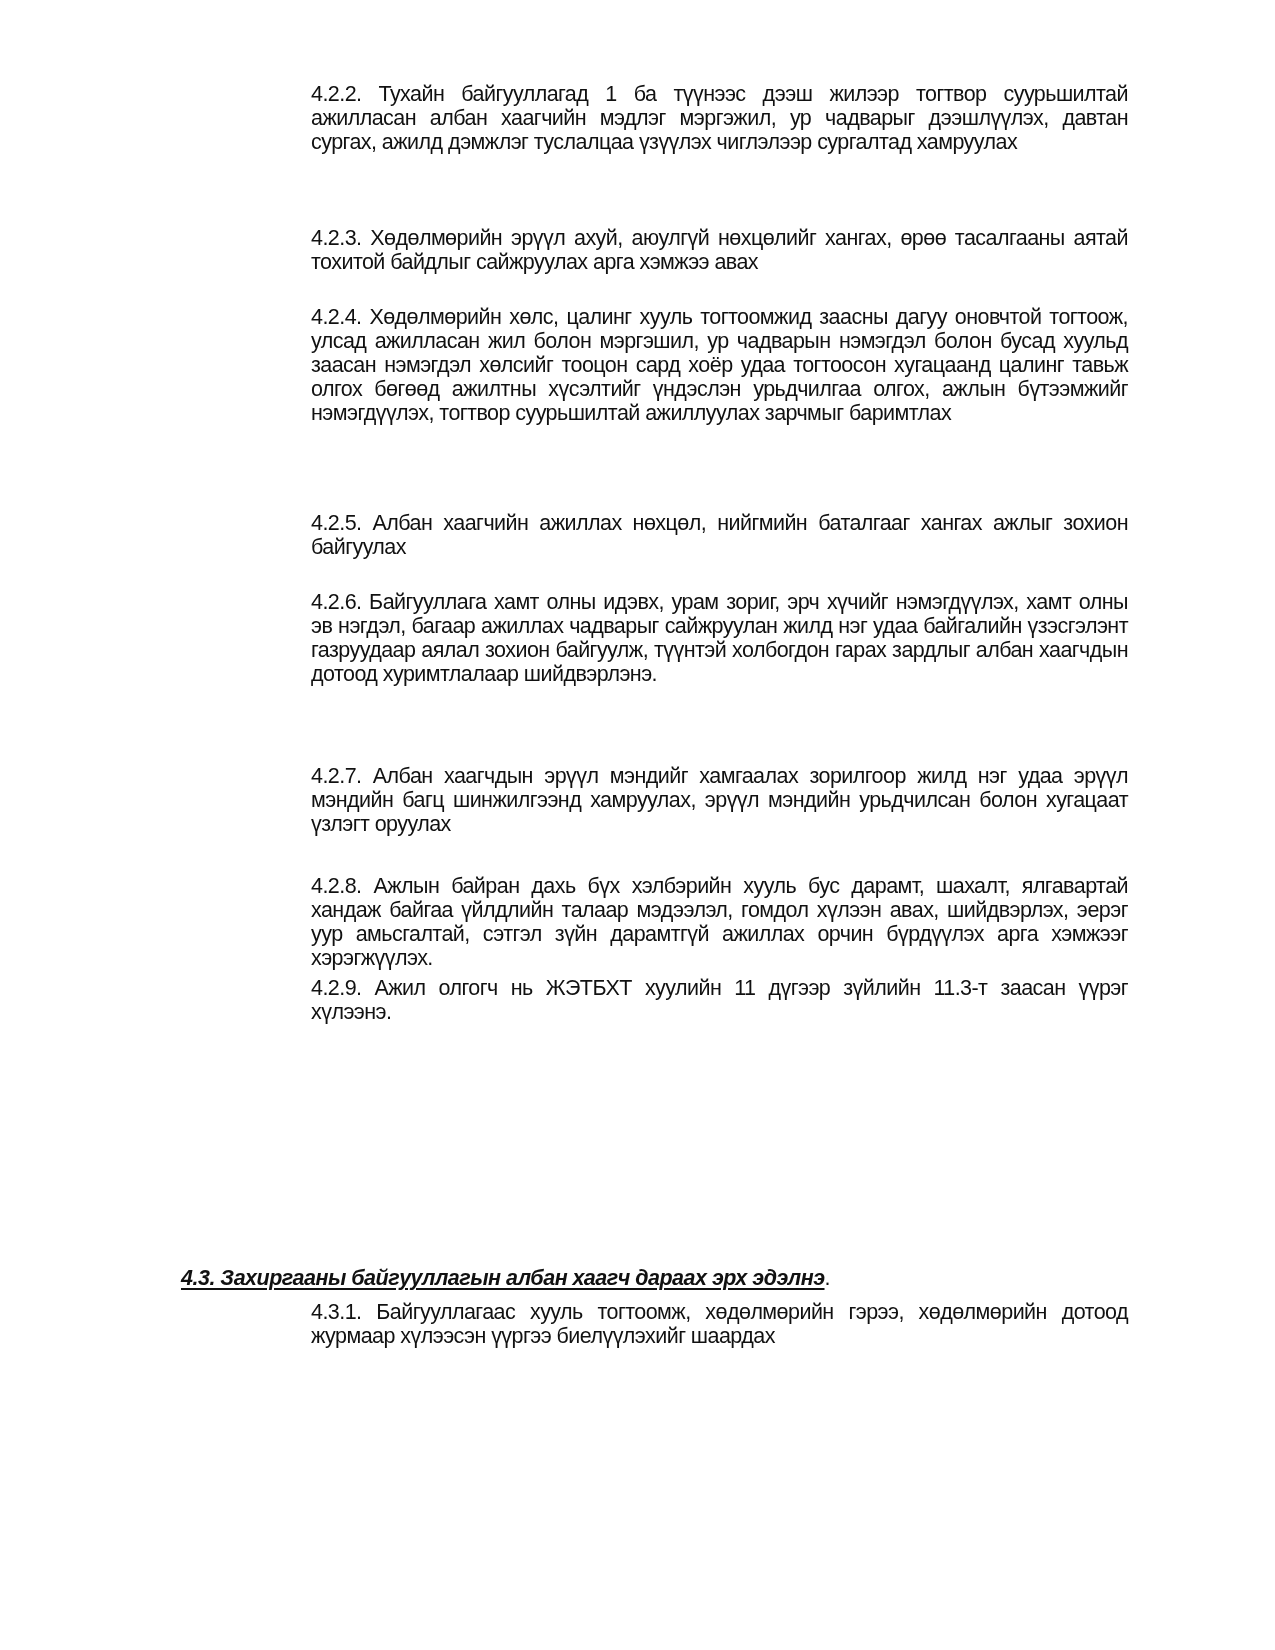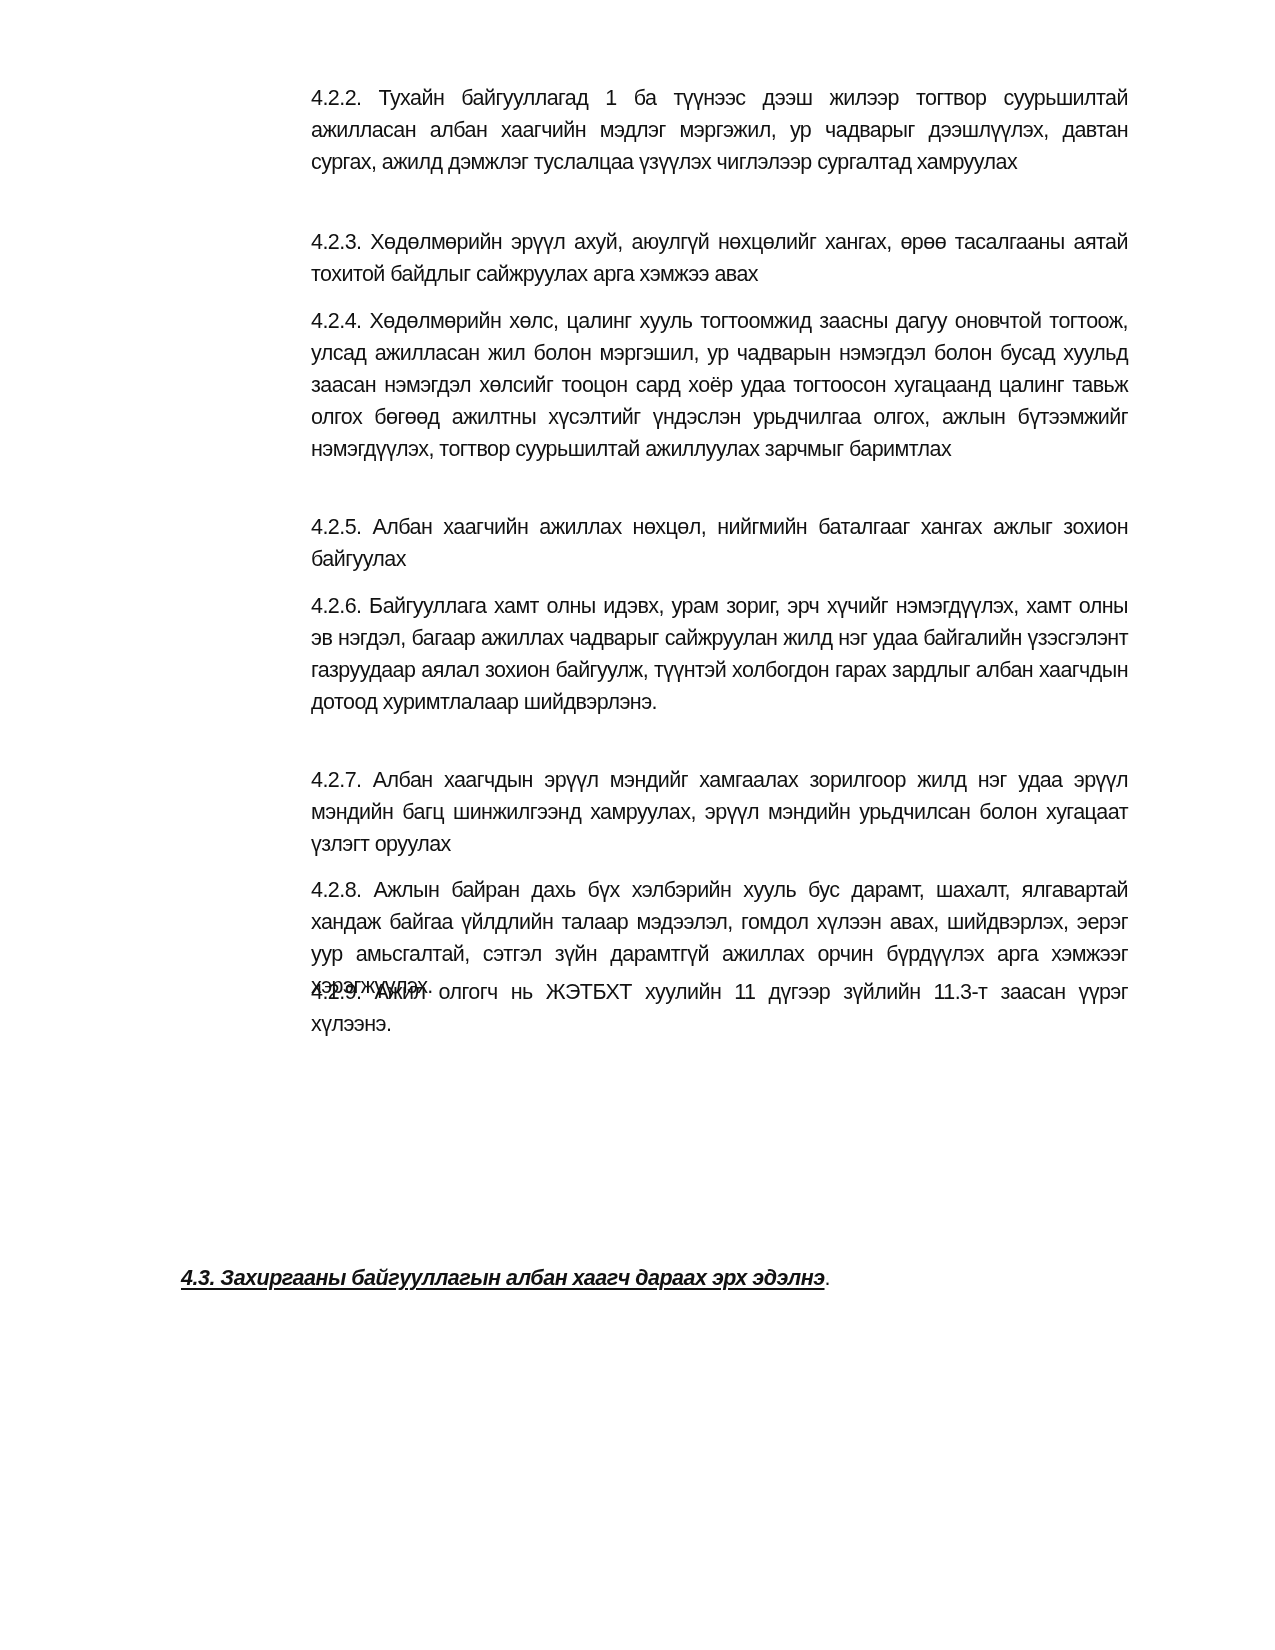--- a/index.html
+++ b/index.html
@@ -4,21 +4,21 @@
   <style>
     html, body { margin: 0; padding: 0; background: #ffffff; }
     body { width: 1275px; height: 1650px; position: relative; overflow: hidden; }
     .page { position: absolute; left: 0; top: 0; width: 1275px; height: 1650px; background: #fff; }
     .para {
       position: absolute;
       left: 311px;
       width: 817px;
       font-family: "Liberation Sans", sans-serif;
       font-size: 21.5px;
-      line-height: 32px;
+      line-height: 24px;
       color: #111;
       text-align: justify;
       letter-spacing: -0.55px;
       word-spacing: 0px;
       margin: 0;
     }
     .heading {
       position: absolute;
       left: 169px;
       top: 1250px;
@@ -40,13 +40,14 @@
   <p class="para" style="top:226px">4.2.3.   Хөдөлмөрийн эрүүл ахуй, аюулгүй нөхцөлийг хангах, өрөө тасалгааны аятай тохитой байдлыг сайжруулах арга хэмжээ авах</p>
   <p class="para" style="top:305px">4.2.4. Хөдөлмөрийн хөлс, цалинг хууль тогтоомжид заасны дагуу оновчтой тогтоож, улсад ажилласан жил болон мэргэшил, ур чадварын нэмэгдэл болон бусад хуульд заасан нэмэгдэл хөлсийг тооцон сард хоёр удаа тогтоосон хугацаанд цалинг тавьж олгох бөгөөд  ажилтны хүсэлтийг үндэслэн урьдчилгаа олгох,  ажлын бүтээмжийг нэмэгдүүлэх, тогтвор суурьшилтай ажиллуулах зарчмыг баримтлах</p>
   <p class="para" style="top:511px">4.2.5.  Албан хаагчийн ажиллах нөхцөл, нийгмийн баталгааг хангах ажлыг зохион байгуулах</p>
   <p class="para" style="top:590px">4.2.6.  Байгууллага хамт олны идэвх, урам зориг, эрч хүчийг нэмэгдүүлэх, хамт олны эв нэгдэл, багаар ажиллах чадварыг сайжруулан жилд нэг удаа байгалийн үзэсгэлэнт газруудаар аялал зохион байгуулж, түүнтэй холбогдон гарах зардлыг албан хаагчдын дотоод хуримтлалаар шийдвэрлэнэ.</p>
   <p class="para" style="top:764px">4.2.7.  Албан хаагчдын эрүүл мэндийг хамгаалах зорилгоор жилд нэг удаа эрүүл мэндийн багц шинжилгээнд хамруулах, эрүүл мэндийн урьдчилсан болон хугацаат үзлэгт оруулах</p>
   <p class="para" style="top:874px">4.2.8. Ажлын байран дахь бүх хэлбэрийн хууль бус дарамт, шахалт, ялгавартай хандаж байгаа үйлдлийн талаар мэдээлэл, гомдол хүлээн авах, шийдвэрлэх, эерэг уур амьсгалтай, сэтгэл зүйн дарамтгүй ажиллах орчин бүрдүүлэх арга хэмжээг хэрэгжүүлэх.</p>
   <p class="para" style="top:976px">4.2.9. Ажил олгогч нь ЖЭТБХТ хуулийн 11 дүгээр зүйлийн 11.3-т заасан үүрэг хүлээнэ.</p>
 
   <p class="heading"><span class="hd">4.3.  Захиргааны байгууллагын албан хаагч  дараах эрх эдэлнэ</span><span>.</span></p>
 
+  <p class="para" style="top:1300px">4.3.1. Байгууллагаас хууль тогтоомж, хөдөлмөрийн гэрээ, хөдөлмөрийн дотоод журмаар хүлээсэн үүргээ биелүүлэхийг шаардах</p>
 </div>
 
 </body></html>

